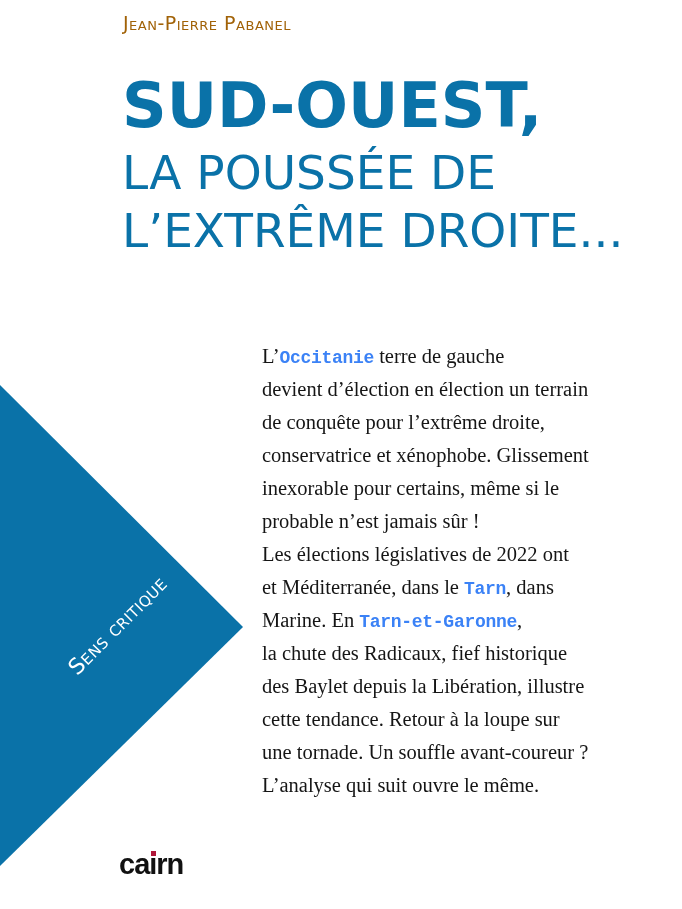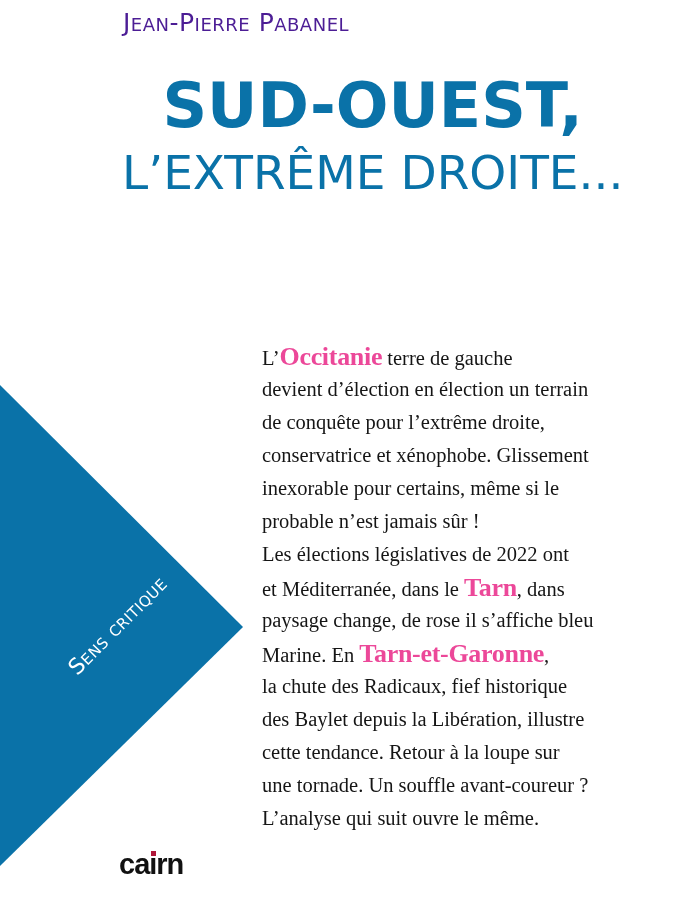--- a/index.html
+++ b/index.html
@@ -3,84 +3,84 @@
   <meta charset="utf-8">
   <style>
     html, body { margin: 0; padding: 0; }
     body {
       width: 682px; height: 909px; position: relative; overflow: hidden;
       background: #ffffff;
     }
     .author {
       position: absolute; left: 123px; top: 8px;
       font-family: "DejaVu Sans", sans-serif;
-      font-size: 25px; letter-spacing: 0.5px; color: #4c1d95;
+      font-size: 19px; letter-spacing: 0.5px; color: #a16207;
       font-variant: small-caps; line-height: 30px;
       white-space: nowrap;
     }
     .title { position: absolute; left: 122px; top: 68px; color: #0a72a8;
       font-family: "DejaVu Sans", sans-serif; }
-    .title .l1 { font-size: 62px; font-weight: bold; line-height: 76px; letter-spacing: 0px; white-space: nowrap; text-align: center; }
+    .title .l1 { font-size: 62px; font-weight: bold; line-height: 76px; letter-spacing: 0px; white-space: nowrap; }
     .title .l2, .title .l3 { font-size: 47px; line-height: 58px; white-space: nowrap; letter-spacing: 0px; }
     .diamond { position: absolute; left: 0; top: 0; width: 682px; height: 909px; pointer-events: none; }
     .series-label {
       position: absolute; left: 63px; top: 662px;
       transform-origin: left top;
       transform: rotate(-45deg);
       color: #ffffff;
       font-family: "DejaVu Sans", sans-serif;
       font-size: 22px; font-variant: small-caps; letter-spacing: 0.5px;
       white-space: nowrap; line-height: 26px;
     }
     .blurb {
       position: absolute; left: 262px; top: 340px; width: 400px;
       font-family: "Liberation Serif", serif;
       font-size: 20.5px; line-height: 33px; color: #151515;
     }
     .blurb .line { white-space: nowrap; display: block; height: 33px; }
     .kw {
-      font-family: Liberation Serif, serif; font-weight: bold;
-      color: #ec4899; font-size: 26px; letter-spacing: -0.3px;
+      font-family: Liberation Mono, monospace; font-weight: bold;
+      color: #3b82f6; font-size: 18px; letter-spacing: -0.3px;
     }
     .logo {
       position: absolute; left: 119px; top: 848px;
       font-family: "Liberation Sans", sans-serif; font-weight: bold;
       font-size: 29px; letter-spacing: -1px; color: #111;
       line-height: 32px;
     }
     .logo .dot {
       position: absolute; left: 32px; top: 3px; width: 5px; height: 5px; background: #b0183a;
     }
   </style>
 </head>
 <body>
 
 <div class="author">Jean-Pierre Pabanel</div>
 
 <div class="title">
   <div class="l1">SUD-OUEST,</div>
+  <div class="l2">LA POUSSÉE DE</div>
   <div class="l3">L’EXTRÊME DROITE...</div>
 </div>
 
 <svg class="diamond" viewBox="0 0 682 909" xmlns="http://www.w3.org/2000/svg">
   <polygon points="0,385 243,627 0,866" fill="#0a72a8"></polygon>
 </svg>
 
 <div class="series-label">Sens critique</div>
 
 <div class="blurb">
   <span class="line"><span>L’</span><span class="kw">Occitanie</span><span> terre de gauche</span></span>
   <span class="line">devient d’élection en élection un terrain</span>
   <span class="line">de conquête pour l’extrême droite,</span>
   <span class="line">conservatrice et xénophobe. Glissement</span>
   <span class="line">inexorable pour certains, même si le</span>
   <span class="line">probable n’est jamais sûr !</span>
   <span class="line">Les élections législatives de 2022 ont</span>
   <span class="line"><span>et Méditerranée, dans le </span><span class="kw">Tarn</span><span>, dans</span></span>
-  <span class="line">paysage change, de rose il s’affiche bleu</span>
   <span class="line"><span>Marine. En </span><span class="kw">Tarn-et-Garonne</span><span>,</span></span>
   <span class="line">la chute des Radicaux,  fief historique</span>
   <span class="line">des Baylet depuis la Libération, illustre</span>
   <span class="line">cette tendance. Retour à la loupe sur</span>
   <span class="line">une tornade. Un souffle avant-coureur ?</span>
   <span class="line">L’analyse qui suit ouvre le même.</span>
 </div>
 
 <div class="logo">
   <span>cairn</span>

